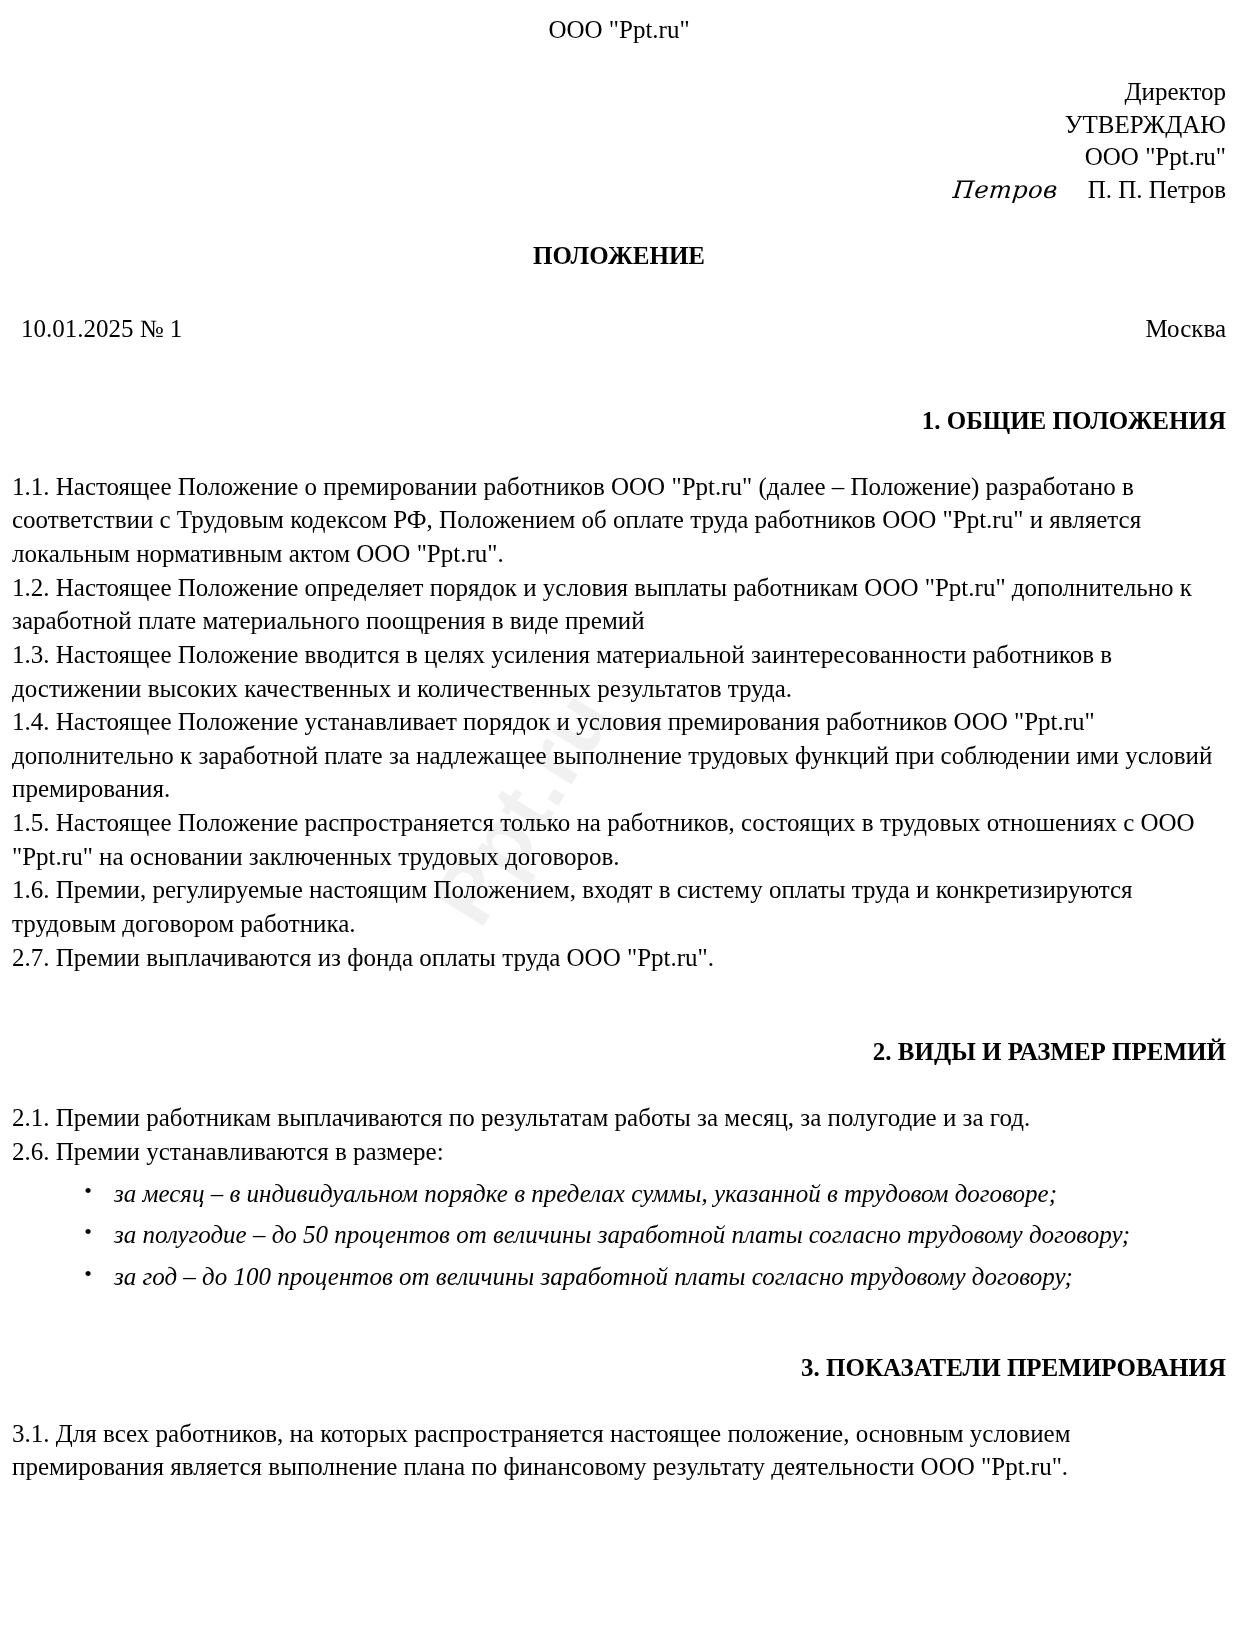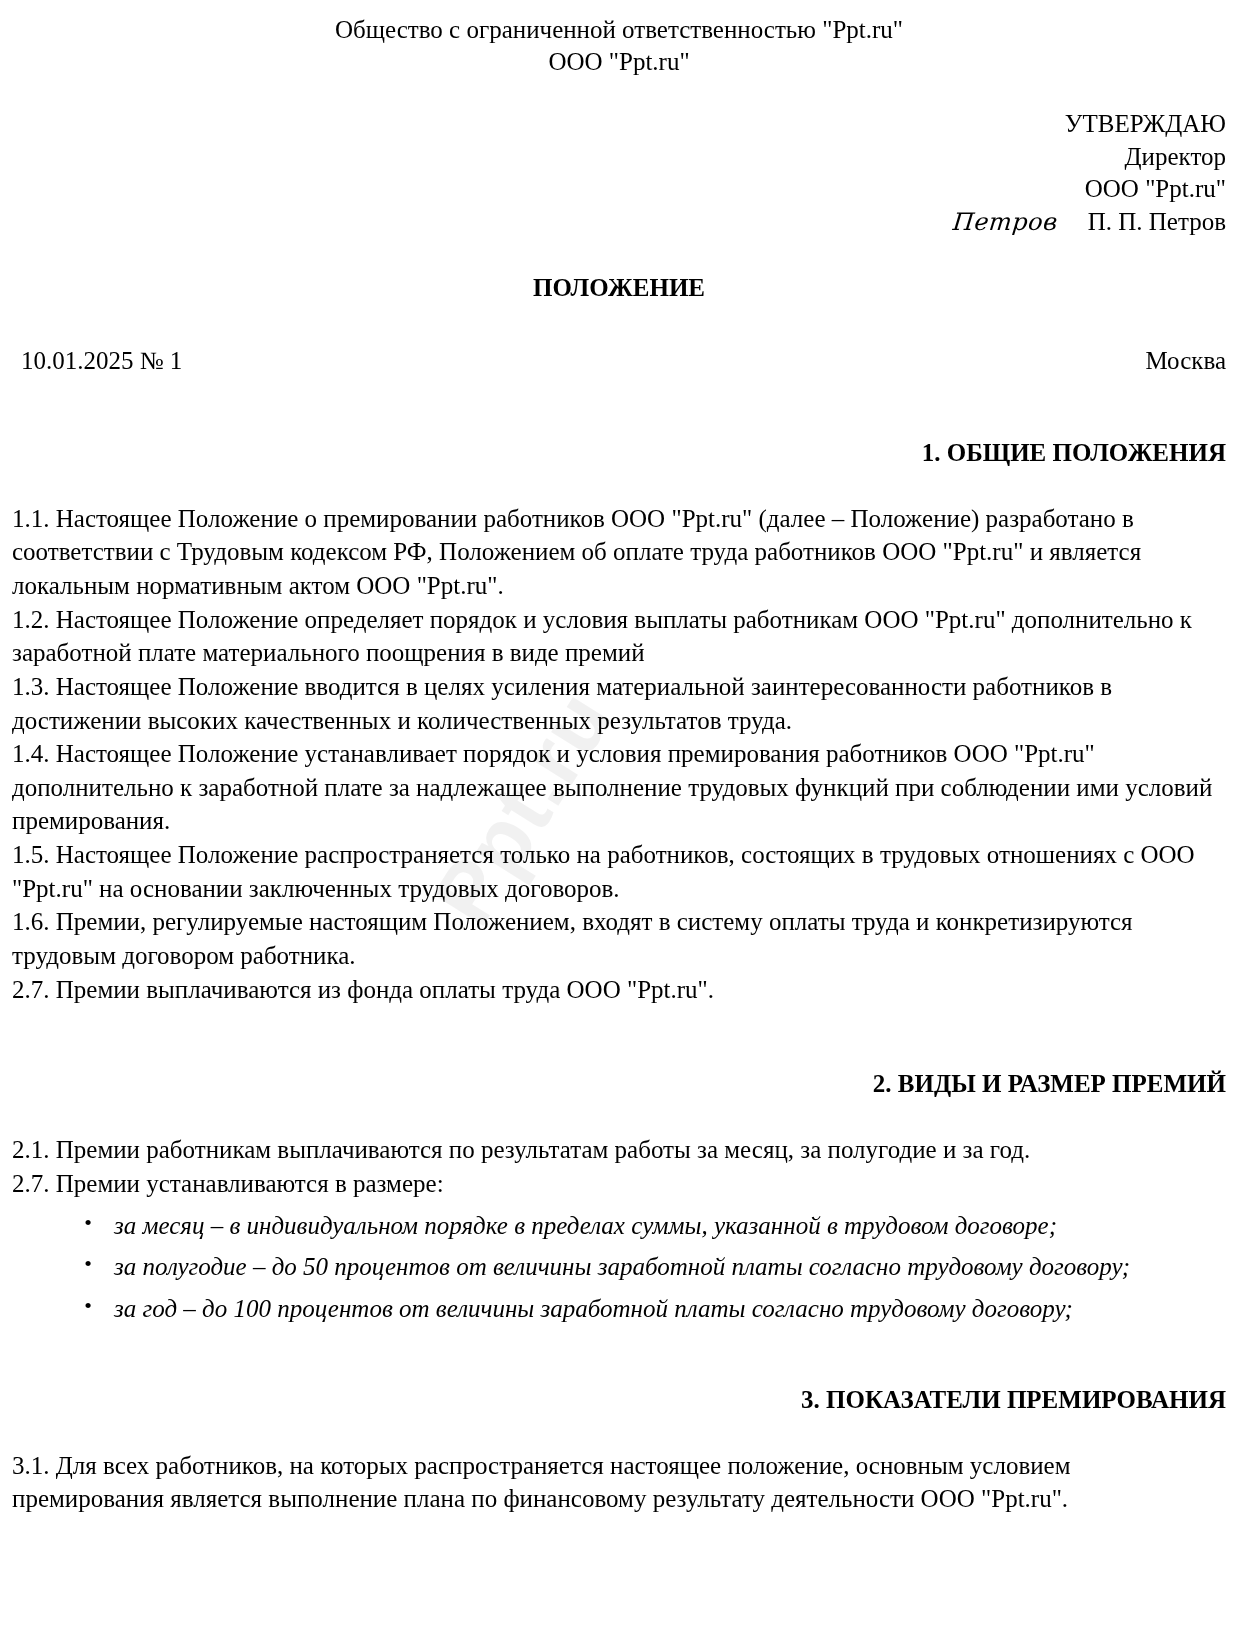--- a/index.html
+++ b/index.html
@@ -142,27 +142,26 @@
 
 <div class="page">
 
   <div class="watermark">
     <span>Ppt.ru</span>
   </div>
 
   <div class="content">
 
     <div class="org-header">
-      <div>Общество с ограниченной ответственностью "Ppt.ru"</div>
       <div>ООО "Ppt.ru"</div>
     </div>
 
     <div class="approval">
+      <span class="line">Директор</span>
       <span class="line">УТВЕРЖДАЮ</span>
-      <span class="line">Директор</span>
       <span class="line">ООО "Ppt.ru"</span>
       <div class="signature-row">
         <span class="signature-script">Петров</span>
         <span>П. П. Петров</span>
       </div>
     </div>
 
     <div class="doc-title">
       <div>ПОЛОЖЕНИЕ</div>
     </div>
@@ -176,21 +175,21 @@
     <p class="para">1.1. Настоящее Положение о премировании работников ООО "Ppt.ru" (далее – Положение) разработано в соответствии с Трудовым кодексом РФ, Положением об оплате труда работников ООО "Ppt.ru" и является локальным нормативным актом ООО "Ppt.ru".</p>
     <p class="para">1.2. Настоящее Положение определяет порядок и условия выплаты работникам ООО "Ppt.ru" дополнительно к заработной плате материального поощрения в виде премий</p>
     <p class="para">1.3. Настоящее Положение вводится в целях усиления материальной заинтересованности работников в достижении высоких качественных и количественных результатов труда.</p>
     <p class="para">1.4. Настоящее Положение устанавливает порядок и условия премирования работников ООО "Ppt.ru" дополнительно к заработной плате за надлежащее выполнение трудовых функций при соблюдении ими условий премирования.</p>
     <p class="para">1.5. Настоящее Положение распространяется только на работников, состоящих в трудовых отношениях с ООО "Ppt.ru" на основании заключенных трудовых договоров.</p>
     <p class="para">1.6. Премии, регулируемые настоящим Положением, входят в систему оплаты труда и конкретизируются трудовым договором работника.</p>
     <p class="para">2.7. Премии выплачиваются из фонда оплаты труда ООО "Ppt.ru".</p>
 
     <h2 class="section-heading">2. ВИДЫ И РАЗМЕР ПРЕМИЙ</h2>
     <p class="para">2.1. Премии работникам выплачиваются по результатам работы за месяц, за полугодие и за год.</p>
-    <p class="para">2.7. Премии устанавливаются в размере:</p>
+    <p class="para">2.6. Премии устанавливаются в размере:</p>
     <ul class="bullets">
       <li>за месяц – в индивидуальном порядке в пределах суммы, указанной в трудовом договоре;</li>
       <li>за полугодие – до 50 процентов от величины заработной платы согласно трудовому договору;</li>
       <li>за год – до 100 процентов от величины заработной платы согласно трудовому договору;</li>
     </ul>
 
     <h2 class="section-heading tight">3. ПОКАЗАТЕЛИ ПРЕМИРОВАНИЯ</h2>
     <p class="para">3.1. Для всех работников, на которых распространяется настоящее положение, основным условием премирования является выполнение плана по финансовому результату деятельности ООО "Ppt.ru".</p>
 
   </div>

